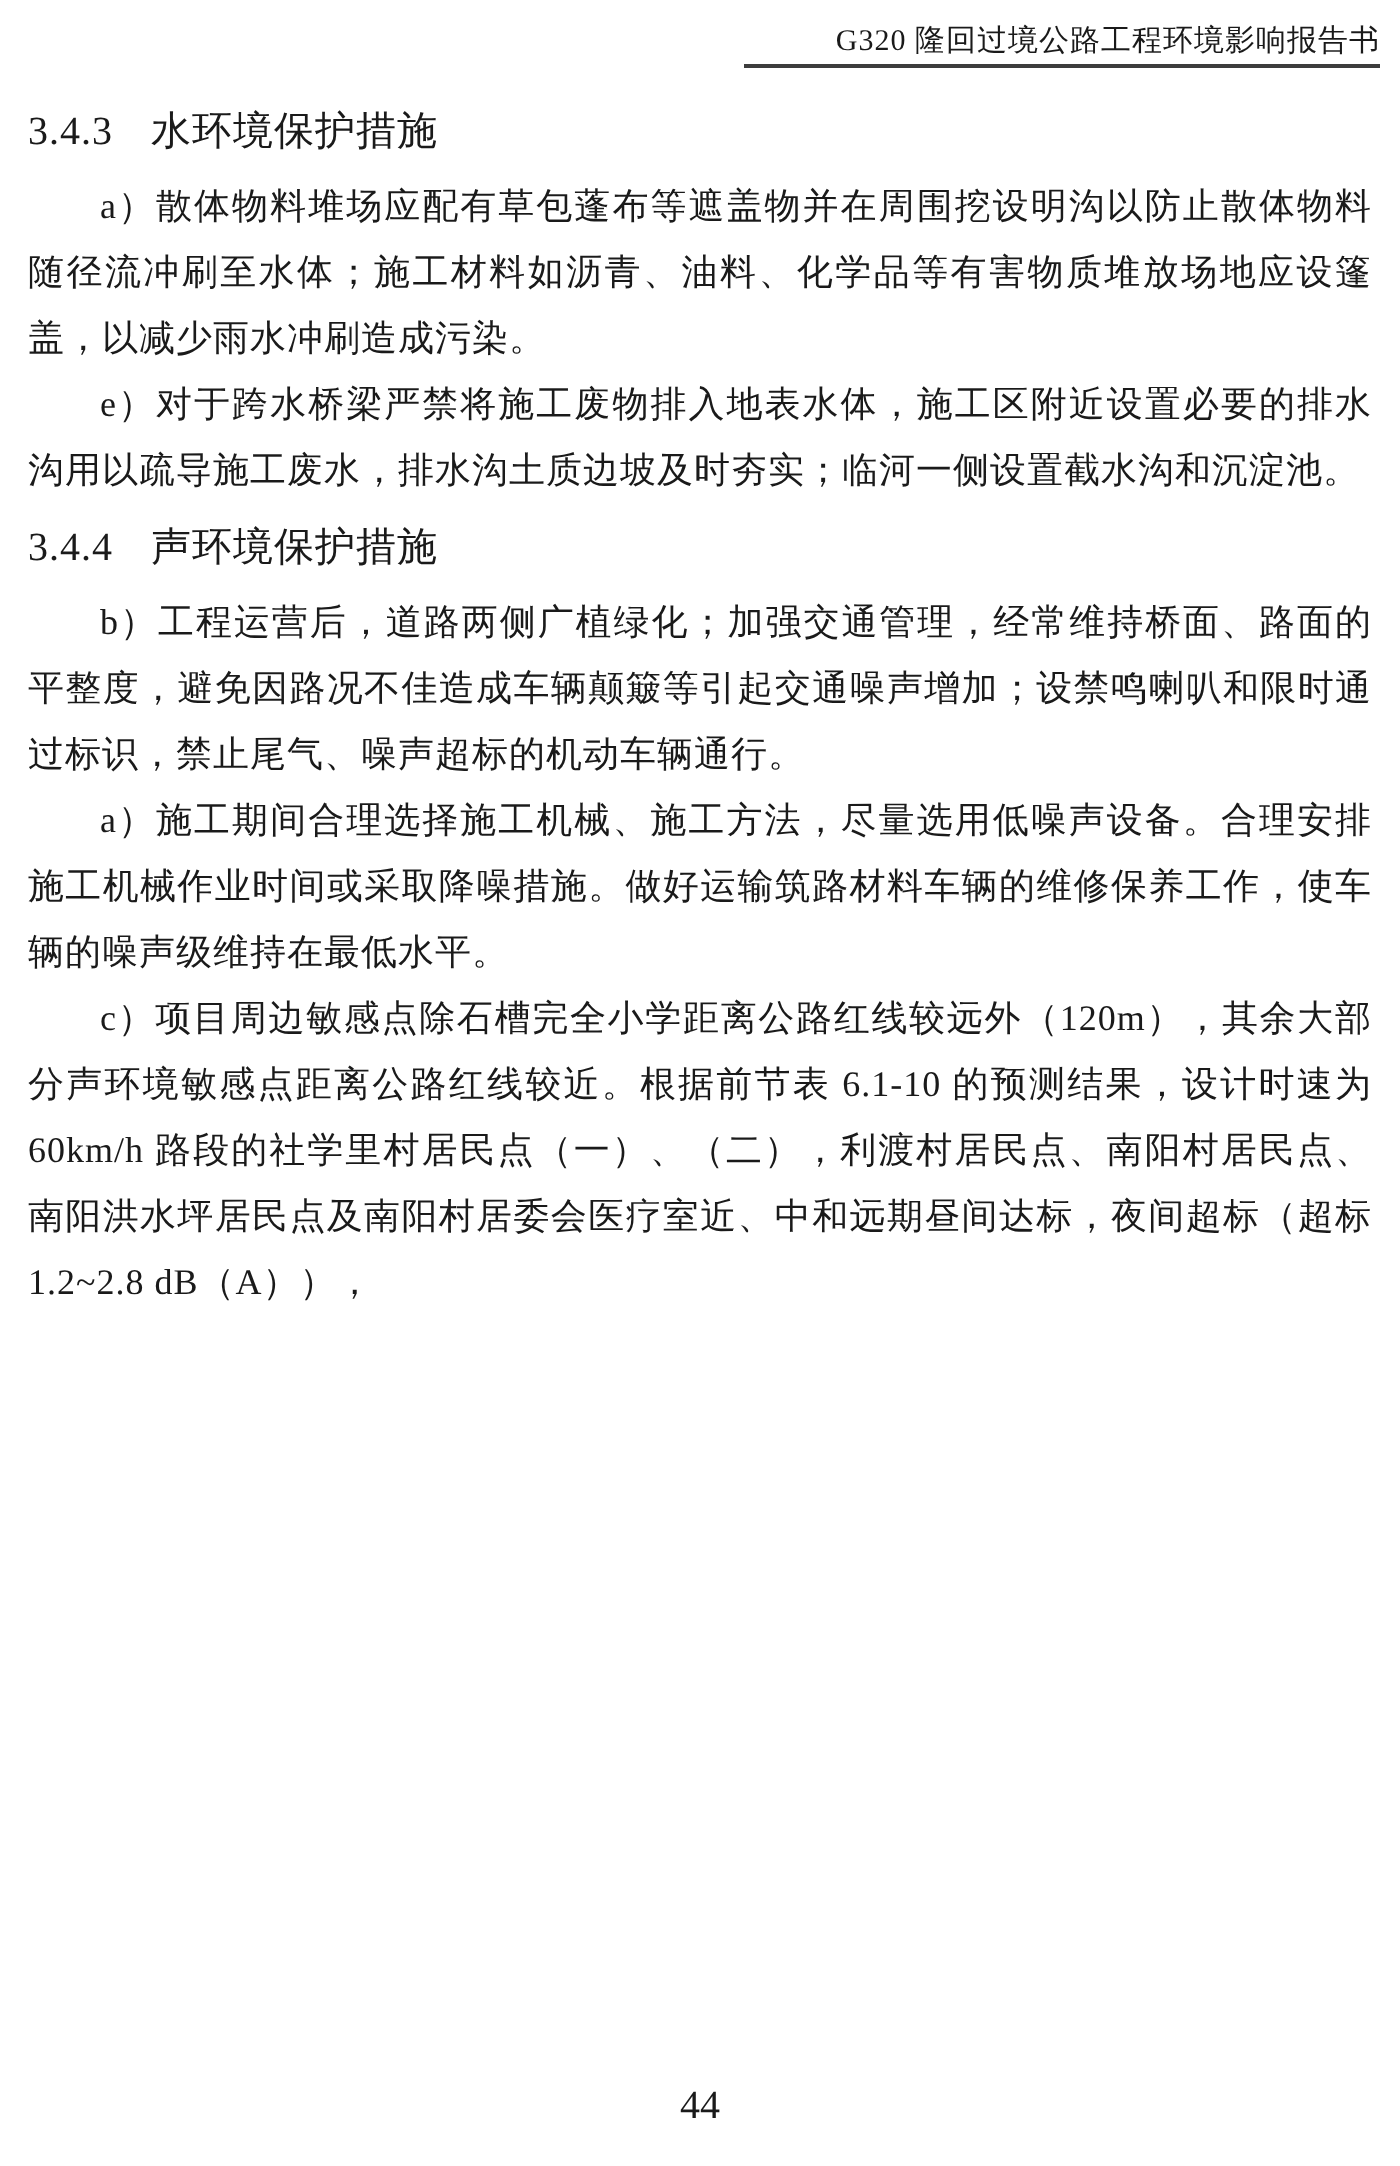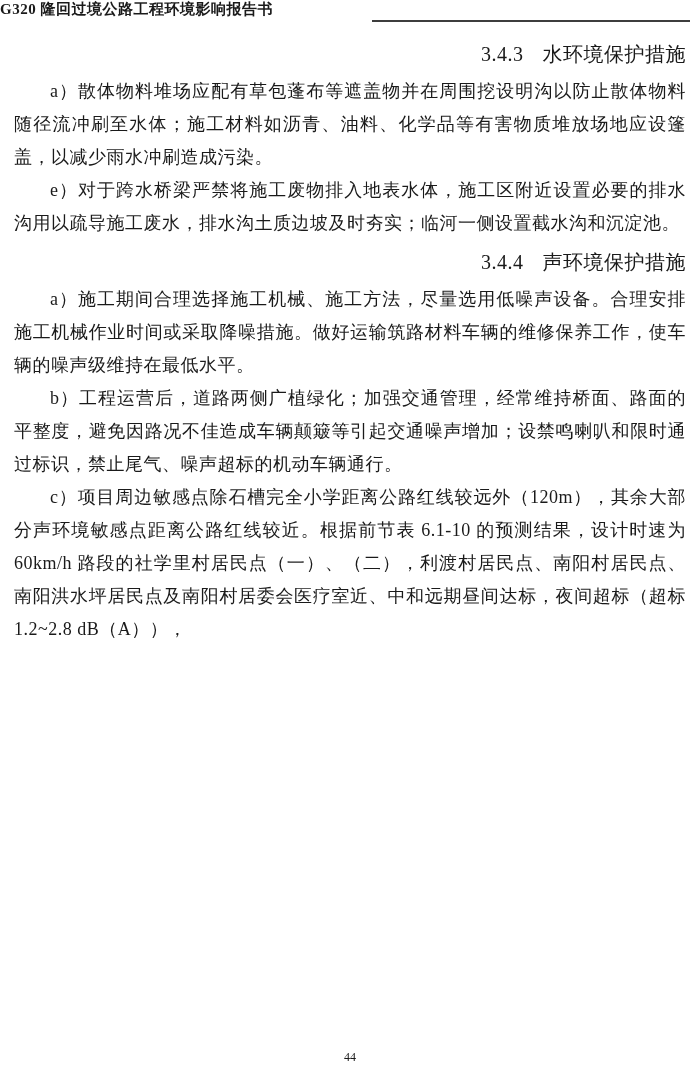--- a/index.html
+++ b/index.html
@@ -16,23 +16,23 @@
     color: #1a1a1a;
   }
   .page {
     width: 100%;
     height: 100%;
     box-sizing: border-box;
     position: relative;
   }
   
   .header {
-    padding-top: 0;
+    padding-top: 12px;
     padding-right: 10px;
-    font-weight: bold;
+    text-align: right;
   }
   .header-title {
     font-size: 15px;
     letter-spacing: 0.5px;
     line-height: 18px;
     color: #1a1a1a;
   }
   .header-rule {
     width: 318px;
     margin-left: auto;
@@ -48,40 +48,40 @@
     line-height: 33px;
     text-align: justify;
     text-justify: inter-ideograph;
     letter-spacing: 0.5px;
   }
   .section-heading {
     font-size: 20px;
     font-weight: normal;
     line-height: 30px;
     margin: 7px 0 6px 0;
-    text-align: right;
+    text-align: left;
     letter-spacing: 0.5px;
   }
   .section-heading .heading-number {
     margin-right: 19px;
   }
   .para {
     margin: 0;
     text-indent: 2em;
   }
   
   .footer {
     position: absolute;
     bottom: 18px;
     left: 0;
     width: 100%;
     text-align: center;
   }
   .page-number {
-    font-size: 12px;
+    font-size: 20px;
     color: #1a1a1a;
   }
 </style>
 </head>
 <body>
 
 <div class="page">
 
   <div class="header">
     <span class="header-title">G320 隆回过境公路工程环境影响报告书</span>
@@ -94,22 +94,22 @@
       <span class="heading-number">3.4.3</span><span class="heading-title">水环境保护措施</span>
     </h2>
 
     <p class="para">a）散体物料堆场应配有草包蓬布等遮盖物并在周围挖设明沟以防止散体物料随径流冲刷至水体；施工材料如沥青、油料、化学品等有害物质堆放场地应设篷盖，以减少雨水冲刷造成污染。</p>
     <p class="para">e）对于跨水桥梁严禁将施工废物排入地表水体，施工区附近设置必要的排水沟用以疏导施工废水，排水沟土质边坡及时夯实；临河一侧设置截水沟和沉淀池。</p>
 
     <h2 class="section-heading">
       <span class="heading-number">3.4.4</span><span class="heading-title">声环境保护措施</span>
     </h2>
 
+    <p class="para">b）工程运营后，道路两侧广植绿化；加强交通管理，经常维持桥面、路面的平整度，避免因路况不佳造成车辆颠簸等引起交通噪声增加；设禁鸣喇叭和限时通过标识，禁止尾气、噪声超标的机动车辆通行。</p>
     <p class="para">a）施工期间合理选择施工机械、施工方法，尽量选用低噪声设备。合理安排施工机械作业时间或采取降噪措施。做好运输筑路材料车辆的维修保养工作，使车辆的噪声级维持在最低水平。</p>
-    <p class="para">b）工程运营后，道路两侧广植绿化；加强交通管理，经常维持桥面、路面的平整度，避免因路况不佳造成车辆颠簸等引起交通噪声增加；设禁鸣喇叭和限时通过标识，禁止尾气、噪声超标的机动车辆通行。</p>
     <p class="para">c）项目周边敏感点除石槽完全小学距离公路红线较远外（120m），其余大部分声环境敏感点距离公路红线较近。根据前节表 6.1-10 的预测结果，设计时速为 60km/h 路段的社学里村居民点（一）、（二），利渡村居民点、南阳村居民点、南阳洪水坪居民点及南阳村居委会医疗室近、中和远期昼间达标，夜间超标（超标 1.2~2.8 dB（A）），</p>
 
   </div>
 
   <div class="footer">
     <span class="page-number">44</span>
   </div>
 
 </div>
 

